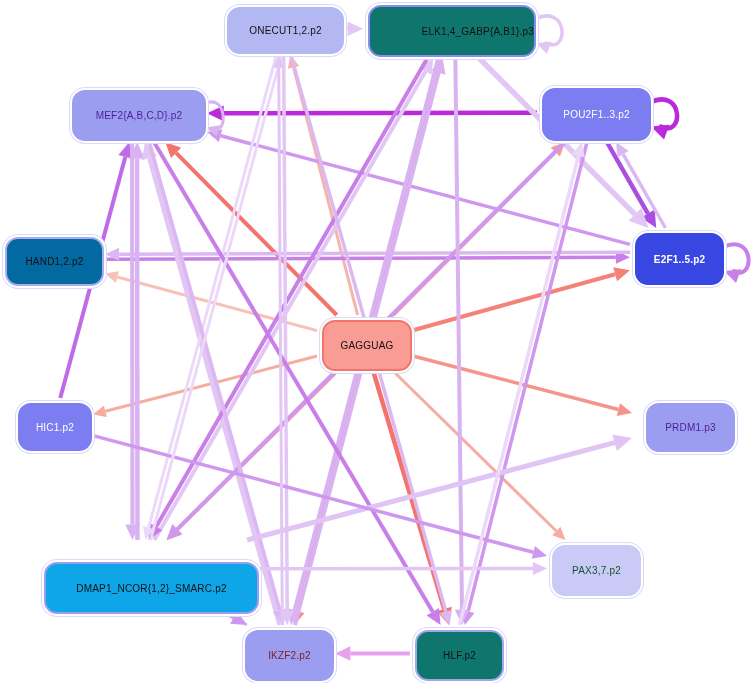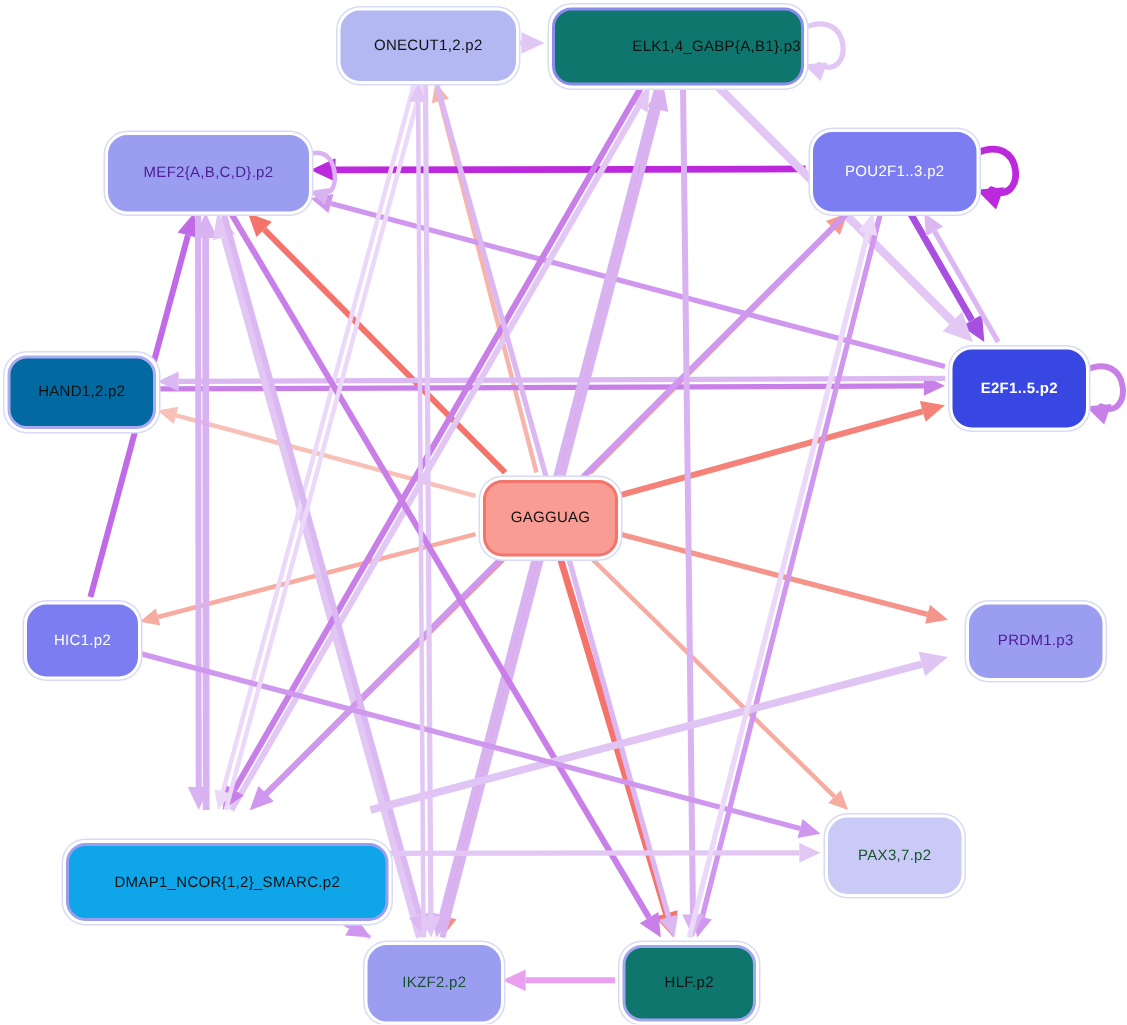--- a/index.html
+++ b/index.html
@@ -143,19 +143,19 @@
     </div>
     <div class="node" style="left: 646px; top: 403px; width: 85px; height: 45px; background: rgb(155, 158, 240); color: #4c1d95; border: 2px solid rgb(155, 158, 240);">
       <span>PRDM1.p3</span>
     </div>
     <div class="node" style="left: 44px; top: 545px; width: 211px; height: 48px; background: #0ea5e9; color: rgb(17, 17, 17); border: 2px solid rgb(155, 158, 240); margin-top: 17px;">
       <span>DMAP1_NCOR{1,2}_SMARC.p2</span>
     </div>
     <div class="node" style="left: 552px; top: 545px; width: 85px; height: 47px; background: rgb(201, 203, 246); color: #14532d; border: 2px solid rgb(201, 203, 246);">
       <span>PAX3,7.p2</span>
     </div>
-    <div class="node" style="left: 245px; top: 630px; width: 85px; height: 47px; background: rgb(155, 158, 240); color: #14532d; border: 2px solid rgb(155, 158, 240);">
+    <div class="node" style="left: 245px; top: 630px; width: 85px; height: 47px; background: rgb(155, 158, 240); color: #7f1d1d; border: 2px solid rgb(155, 158, 240);">
       <span>IKZF2.p2</span>
     </div>
     <div class="node" style="left: 415px; top: 630px; width: 85px; height: 47px; background: #0f766e; color: rgb(17, 17, 17); border: 2px solid rgb(162, 165, 240); justify-content: center;">
       <span>HLF.p2</span>
     </div>
   </div>
 
 </body></html>

